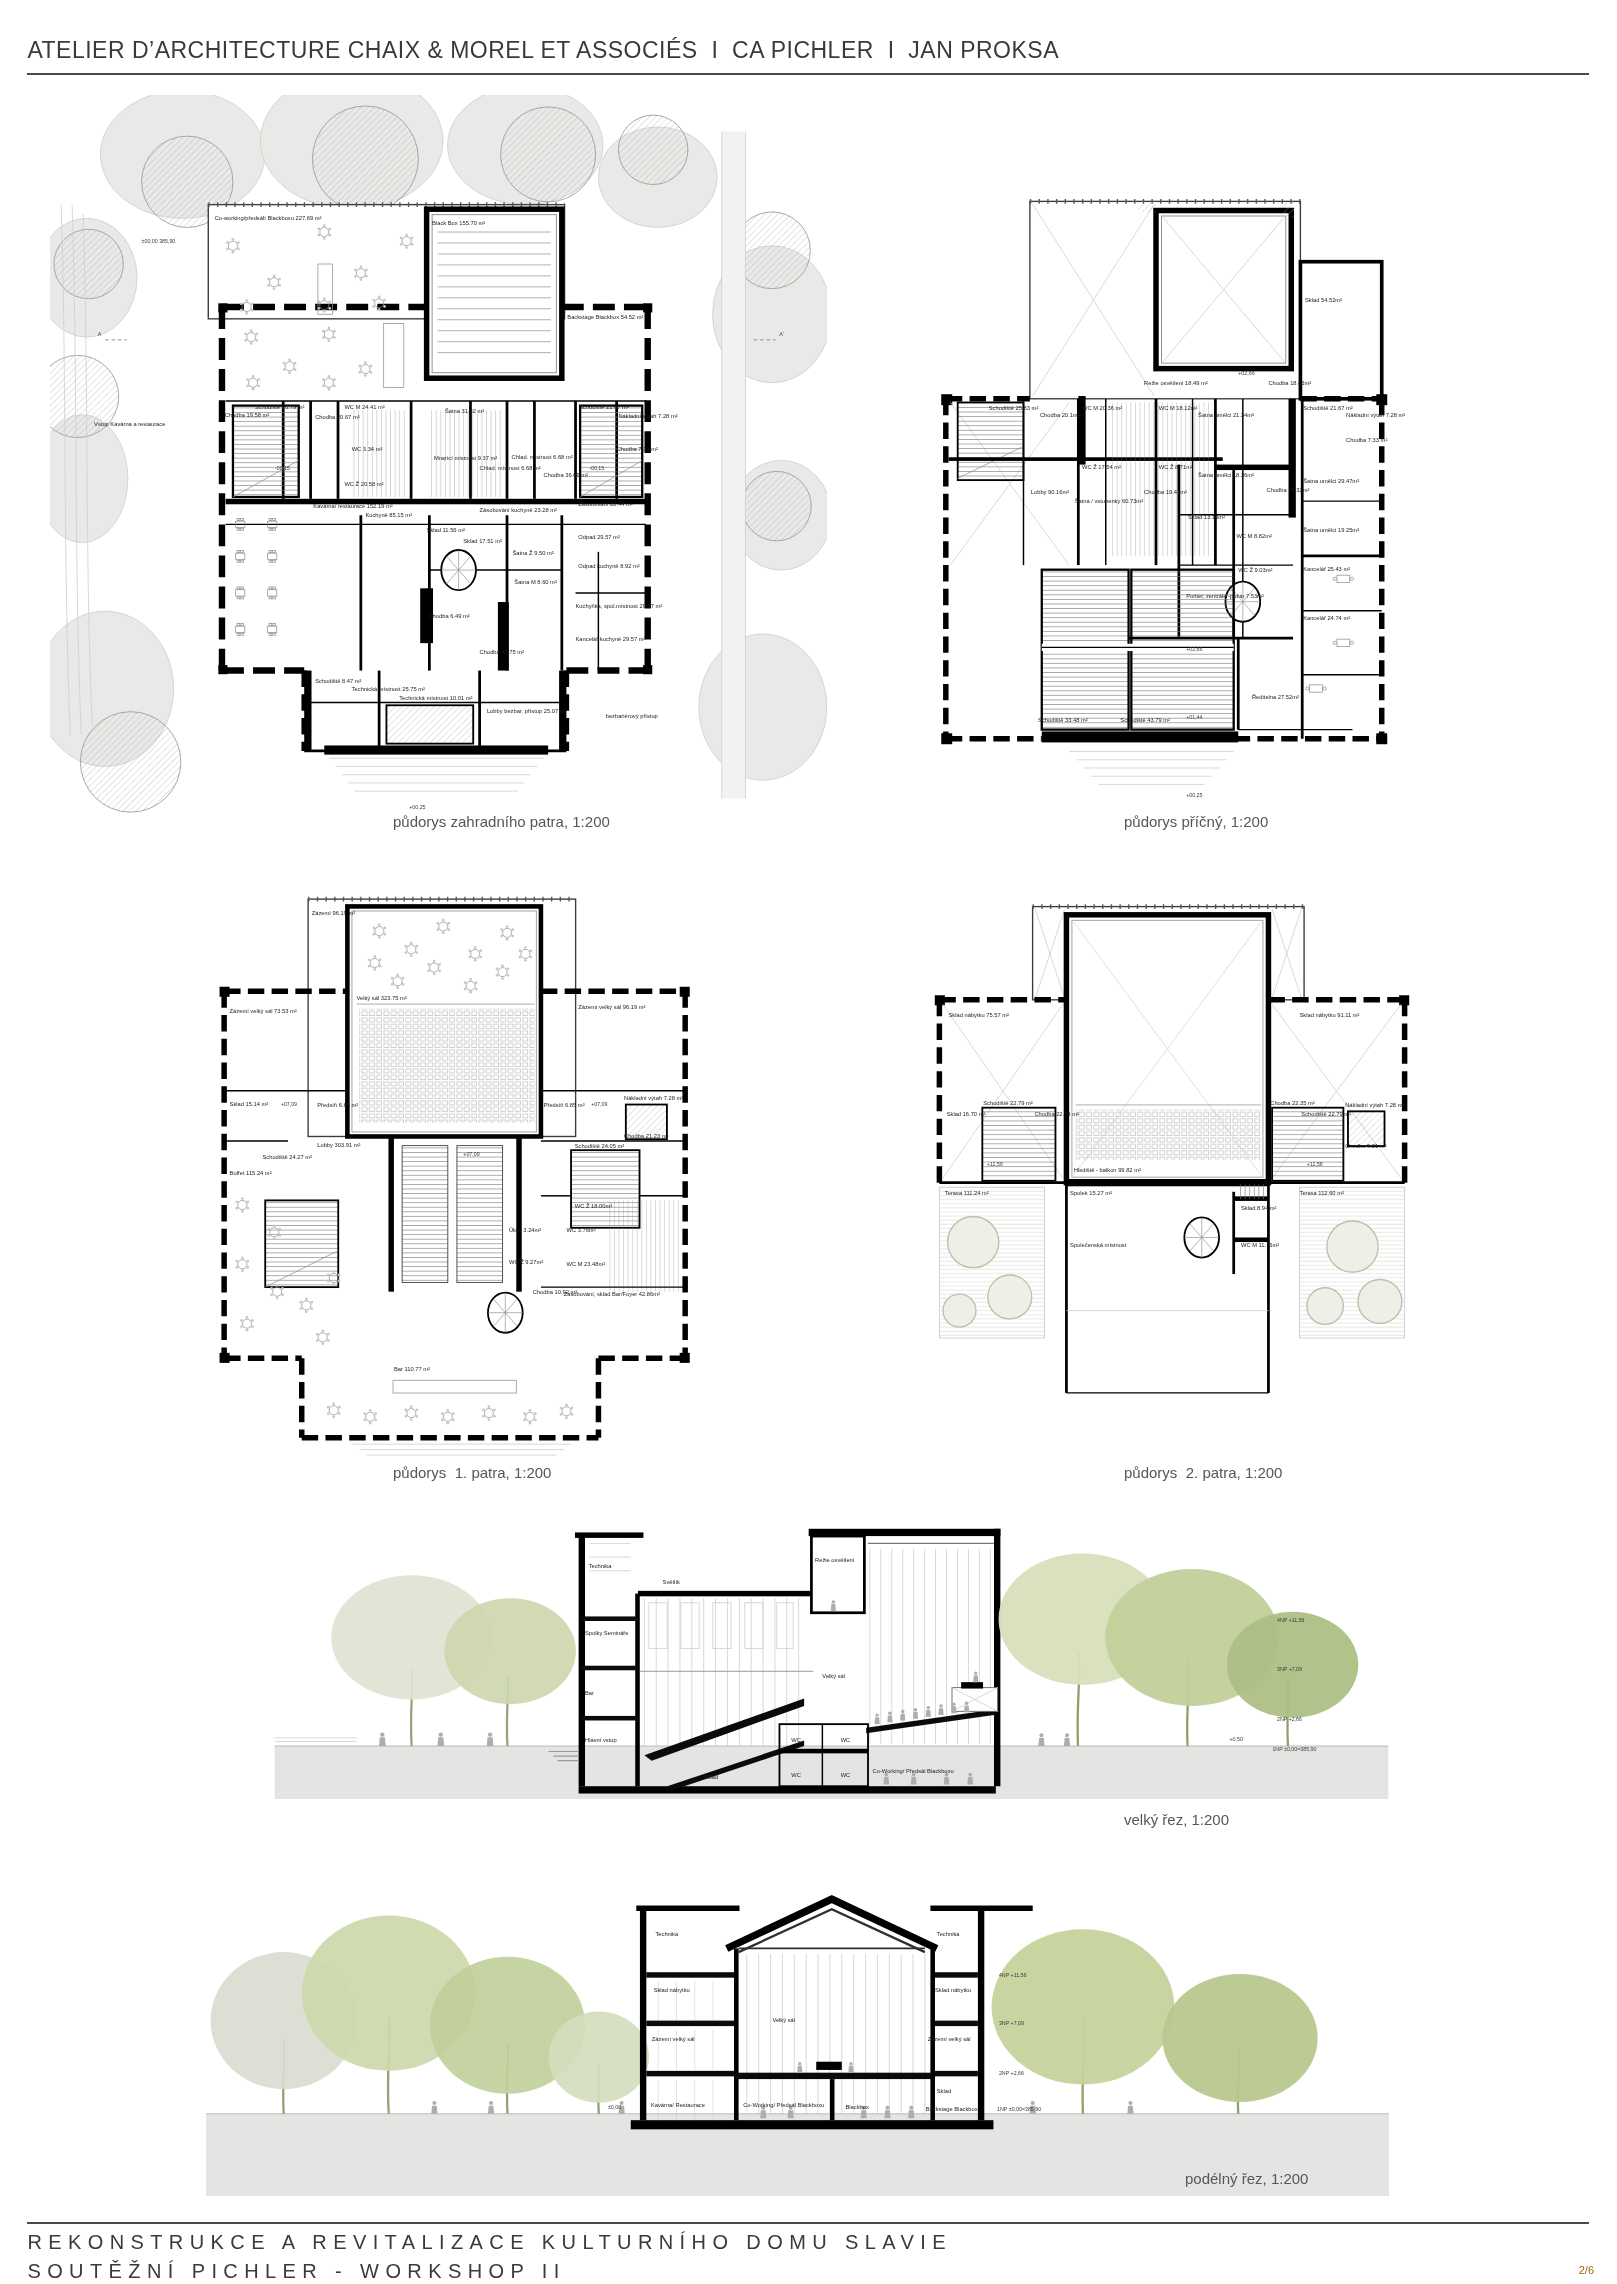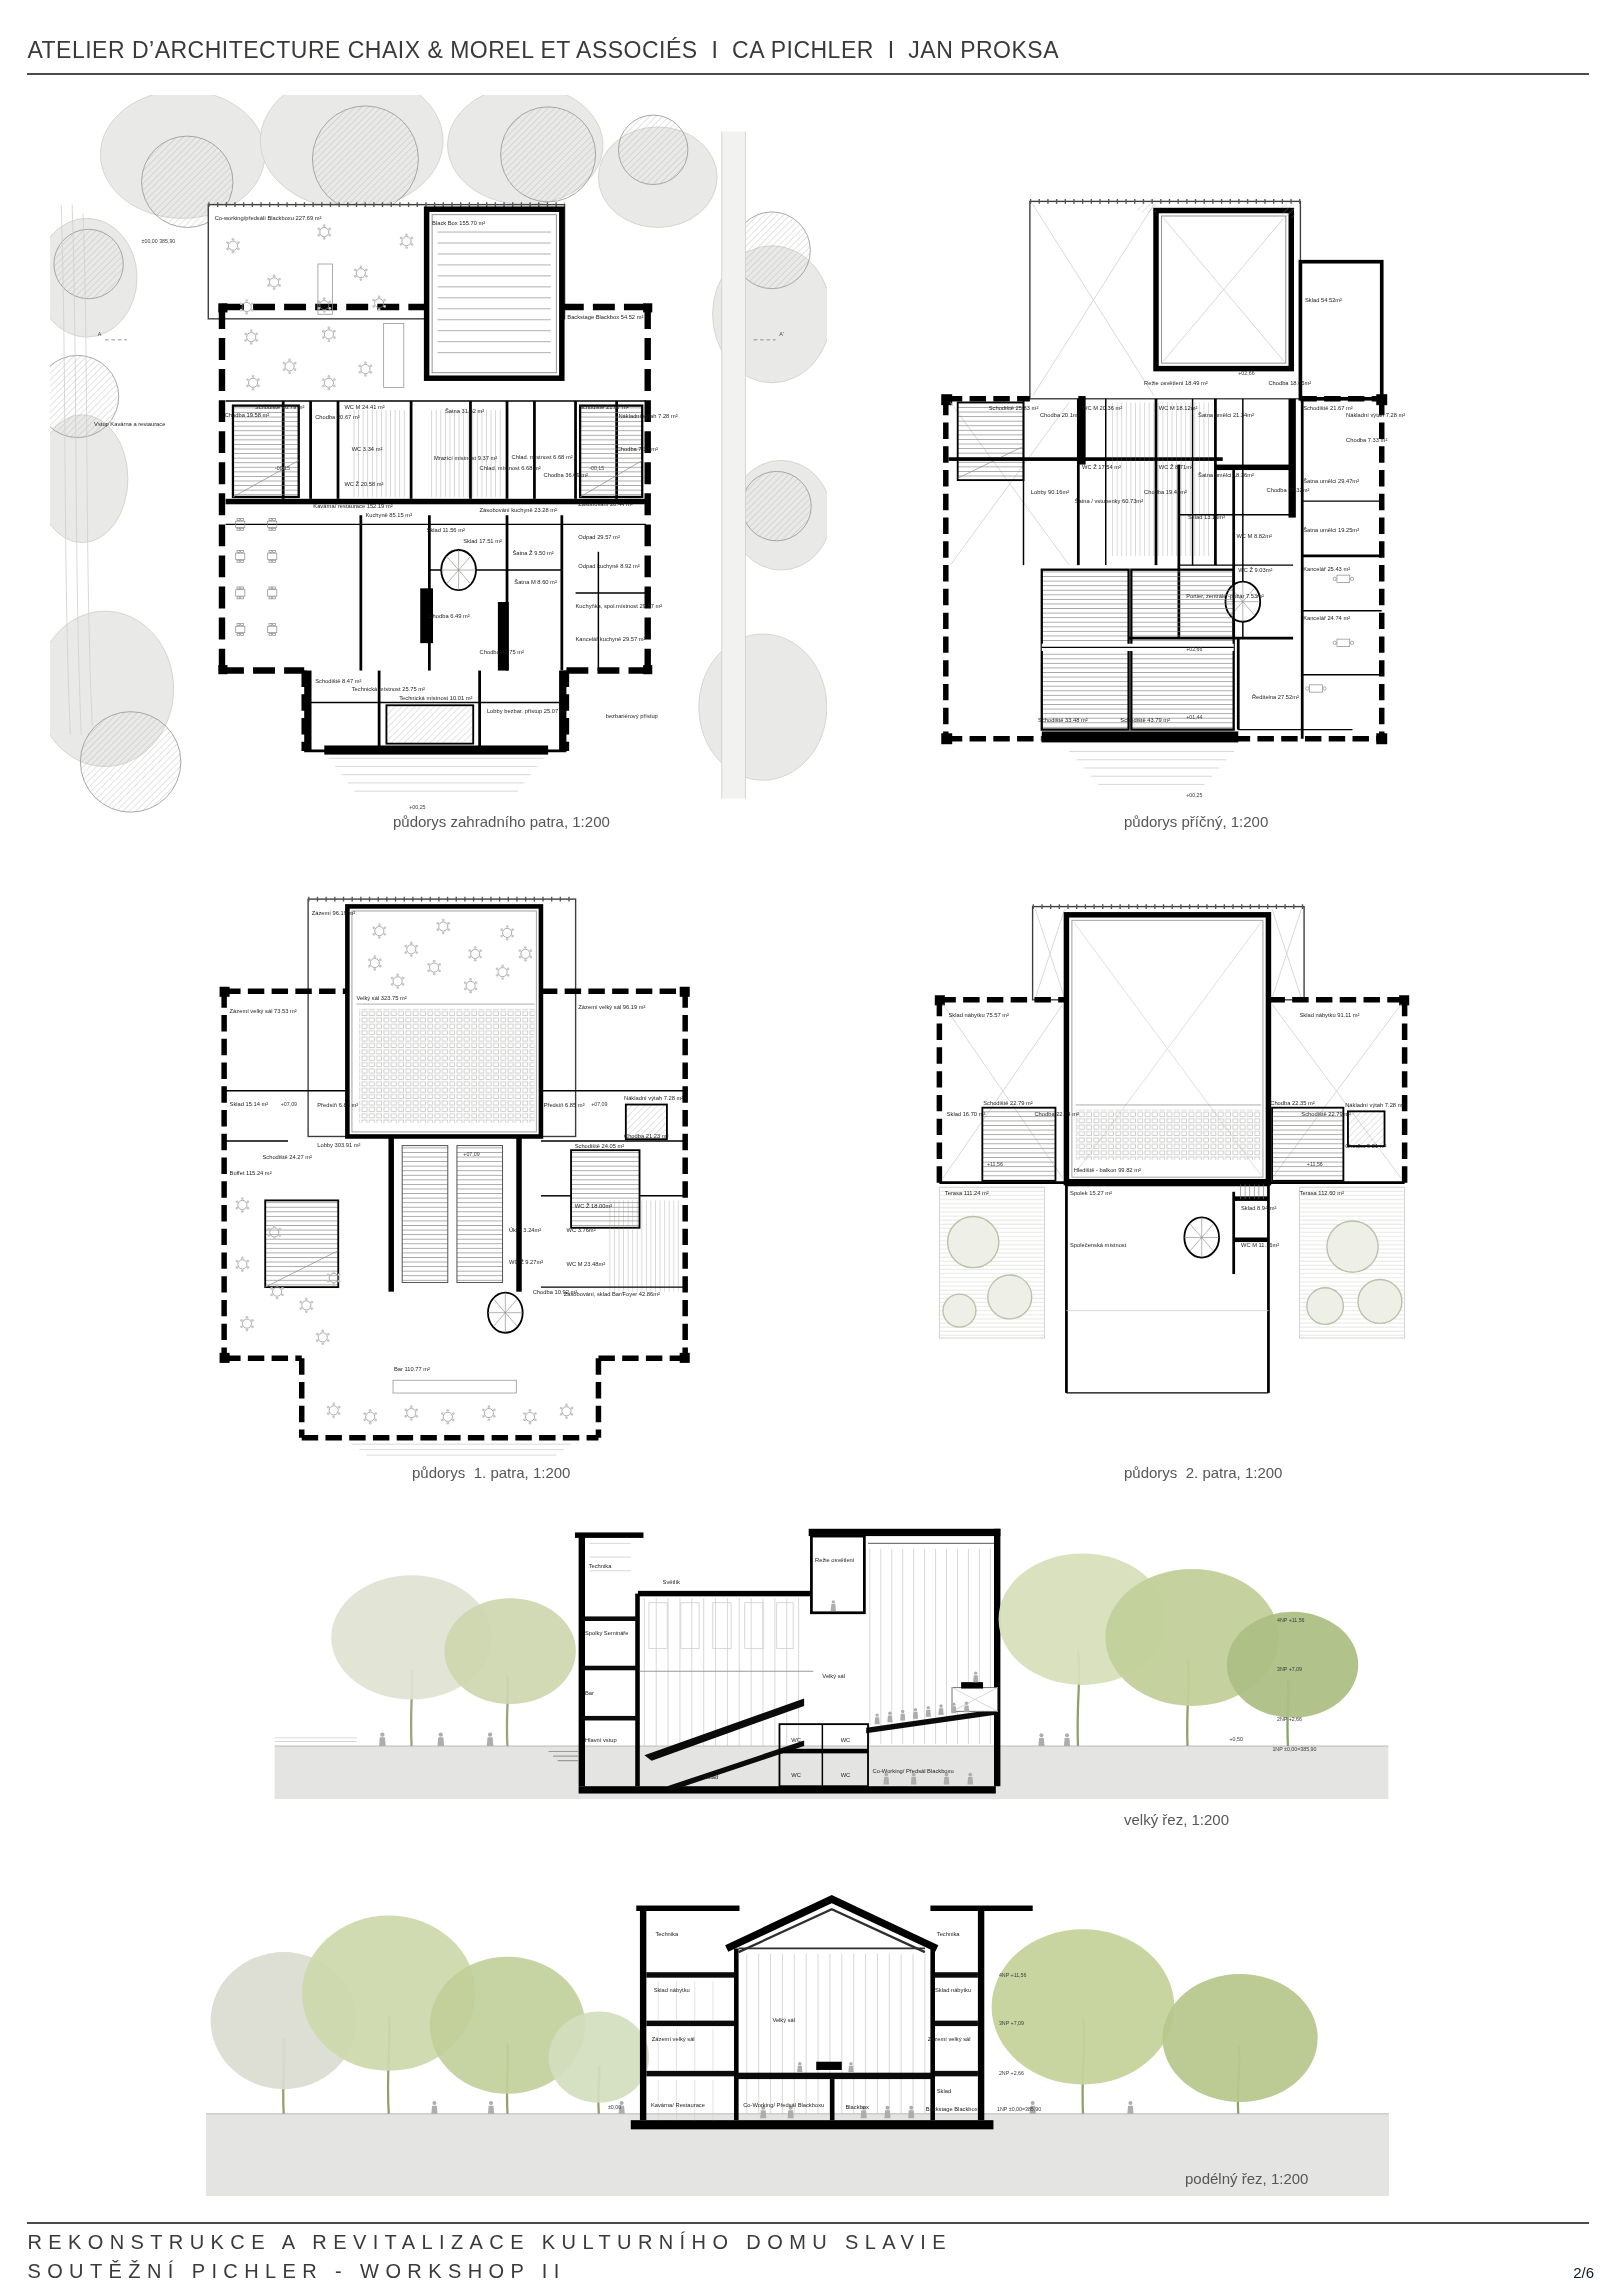--- a/index.html
+++ b/index.html
@@ -3,21 +3,21 @@
 <meta charset="utf-8">
 <style>
   html,body{margin:0;padding:0;background:#fff;}
   body{font-family:"Liberation Sans",sans-serif;}
   #sheet{position:relative;width:1617px;height:2284px;background:#ffffff;overflow:hidden;margin-top:31px;}
   #sheet svg{position:absolute;}
   .hdr{position:absolute;left:27.4px;top:5.5px;font-size:23px;color:#3a3a39;letter-spacing:0.5px;white-space:pre;}
   .rule{position:absolute;left:27.4px;width:1562px;height:1.8px;background:#4a4a49;}
   .cap{position:absolute;font-size:15px;color:#575756;white-space:pre;}
   .ftl{position:absolute;left:27.4px;font-size:20px;color:#3a3a39;letter-spacing:6.4px;white-space:pre;}
-  .pgnum{position:absolute;right:23px;top:2233px;font-size:15px;color:#0f172a;}
+  .pgnum{position:absolute;right:23px;top:2233px;font-size:11px;color:#a16207;}
   .lbl{font-family:"Liberation Sans",sans-serif;font-size:6.3px;fill:#1d1d1b;}
   .lvl{font-family:"Liberation Sans",sans-serif;font-size:5.8px;fill:#3c3c3c;}
   .ow{stroke:#000;fill:none;stroke-width:7;stroke-dasharray:24 10;}
   .ow2{stroke:#000;fill:none;stroke-width:6;stroke-dasharray:18 8;}
   .iw{stroke:#000;fill:none;stroke-width:3;}
   .iw2{stroke:#000;fill:none;stroke-width:1.6;}
   .tn{stroke:#8e8e8e;stroke-width:.8;fill:none;}
   .lt{stroke:#cfcfcf;stroke-width:.9;fill:none;}
   .mull{stroke:#c9c9c9;stroke-width:.8;}
   .blk{fill:#000;}
@@ -693,21 +693,21 @@
       <text class="lvl" x="440" y="240">±0,00</text>
       <text class="lvl" x="868" y="95">4NP +11,56</text>
       <text class="lvl" x="868" y="148">3NP +7,09</text>
       <text class="lvl" x="868" y="203">2NP +2,66</text>
       <text class="lvl" x="866" y="242">1NP ±0,00=385,90</text>
     </g>
   </svg>
 
   <div class="cap" style="left:393px;top:782px;width:270px">půdorys zahradního patra, 1:200</div>
   <div class="cap" style="left:1124px;top:782px;width:265px">půdorys příčný, 1:200</div>
-  <div class="cap" style="left:412px;top:1433px;width:270px">půdorys  1. patra, 1:200</div>
+  <div class="cap" style="left:393px;top:1433px;width:270px">půdorys  1. patra, 1:200</div>
   <div class="cap" style="left:1124px;top:1433px;width:268px">půdorys  2. patra, 1:200</div>
   <div class="cap" style="left:1124px;top:1780px;width:265px">velký řez, 1:200</div>
   <div class="cap" style="left:1185px;top:2139px;width:265px">podélný řez, 1:200</div>
 
   <div class="rule" style="top:2191px"></div>
   <div class="ftl" style="top:2200px">REKONSTRUKCE A REVITALIZACE KULTURNÍHO DOMU SLAVIE</div>
   <div class="ftl" style="top:2229px">SOUTĚŽNÍ PICHLER - WORKSHOP II</div>
   <div class="pgnum">2/6</div>
 
 </div>

